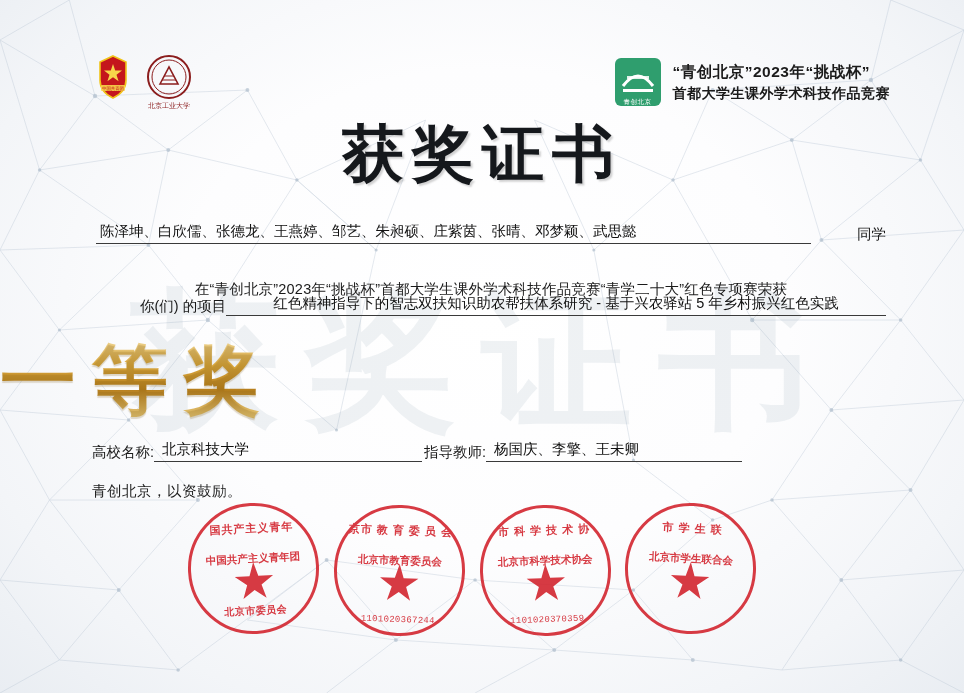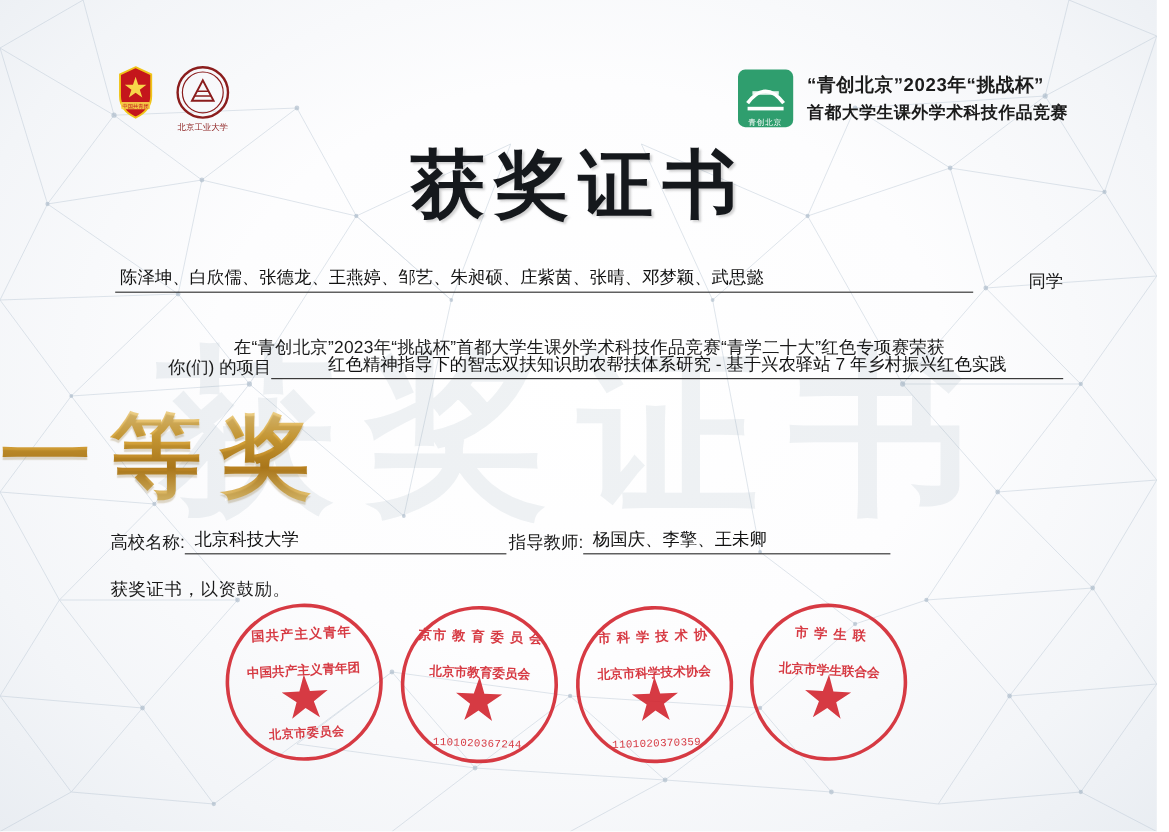--- a/index.html
+++ b/index.html
@@ -370,38 +370,38 @@
 
   <div class="cert-title">获奖证书</div>
 
   <div class="line row-names">
     <span class="fill">陈泽坤、白欣儒、张德龙、王燕婷、邹艺、朱昶硕、庄紫茵、张晴、邓梦颖、武思懿</span>
     <span class="suffix">同学</span>
   </div>
 
   <div class="line row-project">
     <span class="lbl">你(们) 的项目</span>
-    <span class="fill">红色精神指导下的智志双扶知识助农帮扶体系研究 - 基于兴农驿站 7 年乡村振兴红色实践</span>
+    <span class="fill">红色精神指导下的智志双扶知识助农帮扶体系研究 - 基于兴农驿站 5 年乡村振兴红色实践</span>
   </div>
 
   <div class="line row-event">在“青创北京”2023年“挑战杯”首都大学生课外学术科技作品竞赛“青学二十大”红色专项赛荣获</div>
 
   <div class="award">一等奖</div>
 
   <div class="line row-school">
     <span class="lbl">高校名称:</span>
     <span class="fill">北京科技大学</span>
   </div>
 
   <div class="line row-teacher">
     <span class="lbl">指导教师:</span>
     <span class="fill">杨国庆、李擎、王未卿</span>
   </div>
 
-  <div class="line row-note">获奖证书，以资鼓励。</div>
+  <div class="line row-note">青创北京，以资鼓励。</div>
 
   <div class="seals">
 
     <div class="seal s1">
       <div class="arc-top">国共产主义青年</div>
       <div class="mid">中国共产主义青年团</div>
       <div class="star"></div>
       <div class="arc-bottom">北京市委员会</div>
     </div>
 

